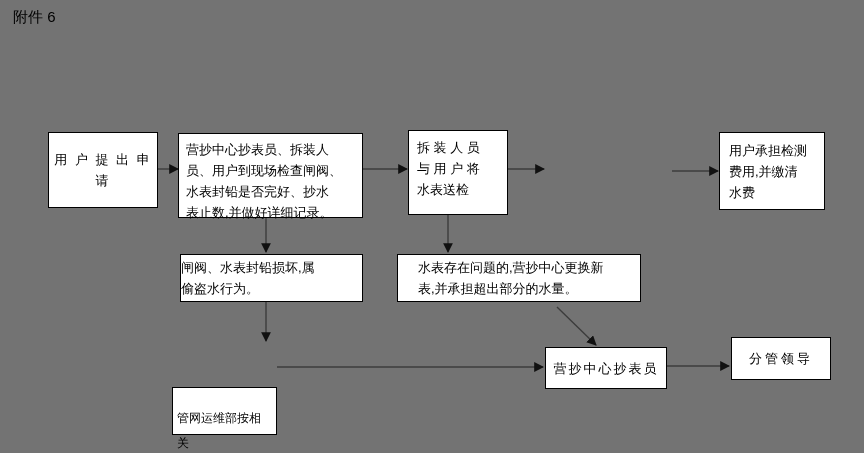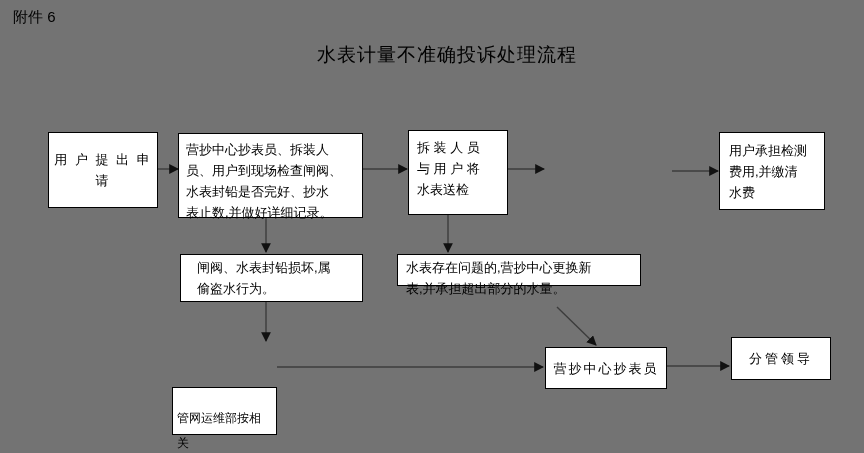--- a/index.html
+++ b/index.html
@@ -45,22 +45,22 @@
   }
   .ls2 { letter-spacing: 2px; }
   .ls3 { letter-spacing: 3px; }
 
   
   #node-apply            { left: 48px;  top: 132px; width: 110px; height: 76px; }
   #node-site-check       { left: 178px; top: 133px; width: 185px; height: 85px; padding: 5px 7px; }
   #node-send-test        { left: 408px; top: 130px; width: 100px;  height: 85px; padding: 6px 8px; }
   #node-meter-ok         { left: 545px; top: 133px; width: 127px; height: 80px; }
   #node-pay-fee          { left: 719px; top: 132px; width: 106px; height: 78px; padding: 7px 9px; }
-  #node-seal-damaged     { left: 180px; top: 254px; width: 183px; height: 48px; padding: 2px 16px; }
-  #node-meter-problem    { left: 397px; top: 254px; width: 244px; height: 32px; padding: 2px 8px; }
+  #node-seal-damaged     { left: 180px; top: 254px; width: 183px; height: 48px; padding: 2px 0; }
+  #node-meter-problem    { left: 397px; top: 254px; width: 244px; height: 48px; padding: 2px 20px; }
   #node-pipeline-dept    { left: 172px; top: 343px; width: 105px; height: 48px; padding: 18px 4px; font-size: 12px; line-height: 25px; margin-top: 44px; }
   #node-customer-service { left: 545px; top: 347px; width: 122px; height: 42px; }
   #node-leader           { left: 731px; top: 337px; width: 100px; height: 43px; }
 
   #arrow-layer {
     position: absolute;
     left: 0; top: 0;
     width: 864px; height: 453px;
     pointer-events: none;
   }
@@ -68,21 +68,20 @@
     stroke: #3c3c3c;
     stroke-width: 1.4;
   }
 </style>
 </head>
 <body>
 
 <div id="page">
 
   <div class="attachment-label">附件 6</div>
-  <div class="doc-title">水表计量不准确投诉处理流程</div>
 
   <svg id="arrow-layer" viewBox="0 0 864 453">
     <defs>
       <marker id="ah" viewBox="0 0 10 10" refX="9" refY="5" markerWidth="7" markerHeight="7" orient="auto-start-reverse">
         <path d="M0,0 L10,5 L0,10 z" fill="#111"></path>
       </marker>
     </defs>
     <line x1="158" y1="169" x2="178" y2="169" marker-end="url(#ah)"></line>
     <line x1="363" y1="169" x2="407" y2="169" marker-end="url(#ah)"></line>
     <line x1="496" y1="169" x2="544" y2="169" marker-end="url(#ah)"></line>

